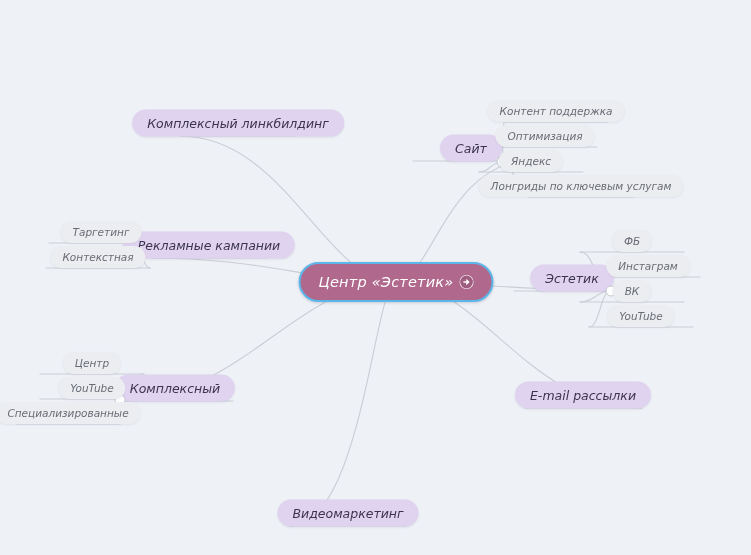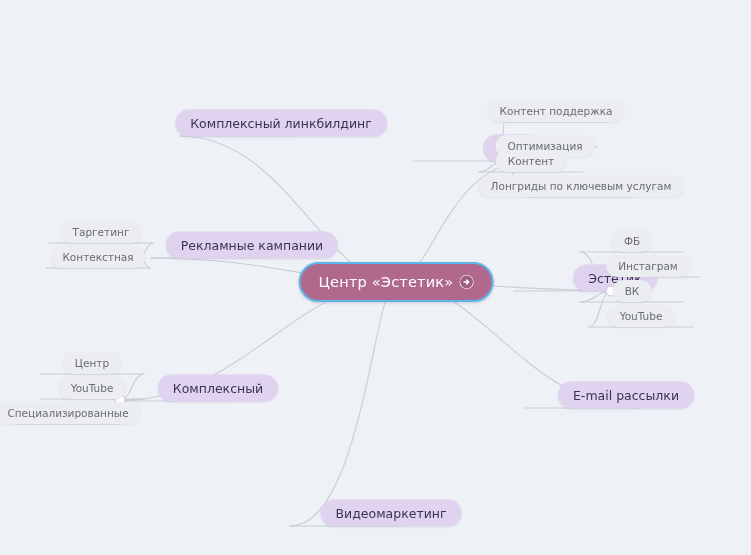--- a/index.html
+++ b/index.html
@@ -27,20 +27,21 @@
     pointer-events: none;
   }
   .node {
     position: absolute;
     display: flex;
     align-items: center;
     justify-content: center;
     white-space: nowrap;
     border-radius: 999px;
     transform: translate(-50%, -50%);
+    font-style: italic;
   }
 
   
   .node.root {
     background: #b0688d;
     color: #ffffff;
     border: 2px solid #5bb7ea;
     font-size: 14.5px;
     height: 40px;
     padding: 0 18px;
@@ -62,21 +63,20 @@
 
   
   .node.branch {
     background: #e0d3ef;
     color: #3b3450;
     font-size: 12.5px;
     height: 27px;
     padding: 0 15px;
     border-radius: 999px;
     box-shadow: 0 1px 2px rgba(120,110,150,.16);
-    margin-left: 43px;
   }
 
   
   .node.leaf {
     background: #ebedf1;
     color: #6a6c75;
     font-size: 10.5px;
     height: 22px;
     padding: 0 12px;
     border-radius: 999px;
@@ -157,22 +157,22 @@
       <div class="node leaf" style="left: 101px; top: 232px;">Таргетинг</div>
       <div class="node leaf" style="left: 98px; top: 257px;">Контекстная</div>
       <div class="node branch" style="left: 175px; top: 388px;">Комплексный</div>
       <div class="junction" style="left: 120px; top: 400px;"></div>
       <div class="node leaf" style="left: 92px; top: 363px;">Центр</div>
       <div class="node leaf" style="left: 92px; top: 388px;">YouTube</div>
       <div class="node leaf" style="left: 68px; top: 413px;">Специализированные</div>
       <div class="node branch" style="left: 471px; top: 148px;">Сайт</div>
       <div class="junction" style="left: 502px; top: 162px;"></div>
       <div class="node leaf" style="left: 556px; top: 111px;">Контент поддержка</div>
-      <div class="node leaf" style="left: 545px; top: 146px;">Оптимизация</div>
-      <div class="node leaf" style="left: 531px; top: 161px;">Контент</div>
+      <div class="node leaf" style="left: 545px; top: 136px;">Оптимизация</div>
+      <div class="node leaf" style="left: 531px; top: 161px;">Яндекс</div>
       <div class="node leaf" style="left: 581px; top: 186px; text-align: center;">Лонгриды по ключевым услугам</div>
       <div class="node branch" style="left: 572px; top: 278px;">Эстетик</div>
       <div class="junction" style="left: 611px; top: 291px;"></div>
       <div class="node leaf" style="left: 632px; top: 241px;">ФБ</div>
       <div class="node leaf" style="left: 648px; top: 266px;">Инстаграм</div>
       <div class="node leaf" style="left: 632px; top: 291px;">ВК</div>
       <div class="node leaf" style="left: 641px; top: 316px;">YouTube</div>
       <div class="node branch" style="left: 583px; top: 395px;">E-mail рассылки</div>
       <div class="node branch" style="left: 348px; top: 513px; text-align: right;">Видеомаркетинг</div>
     </div>

